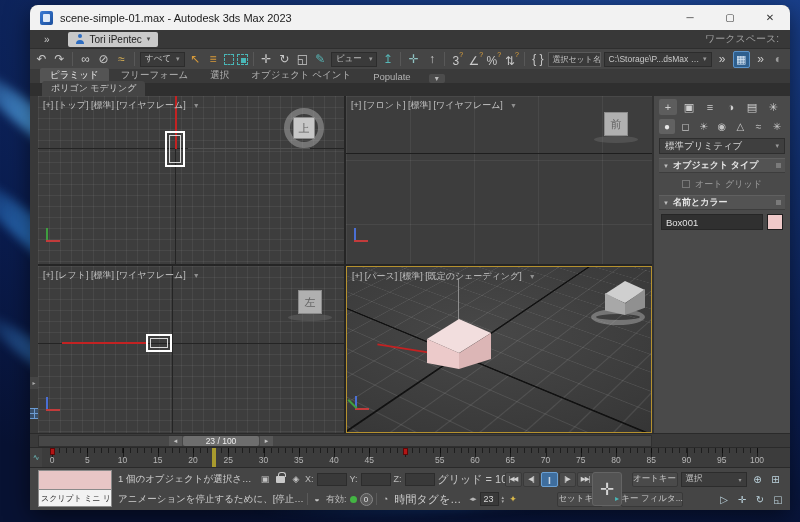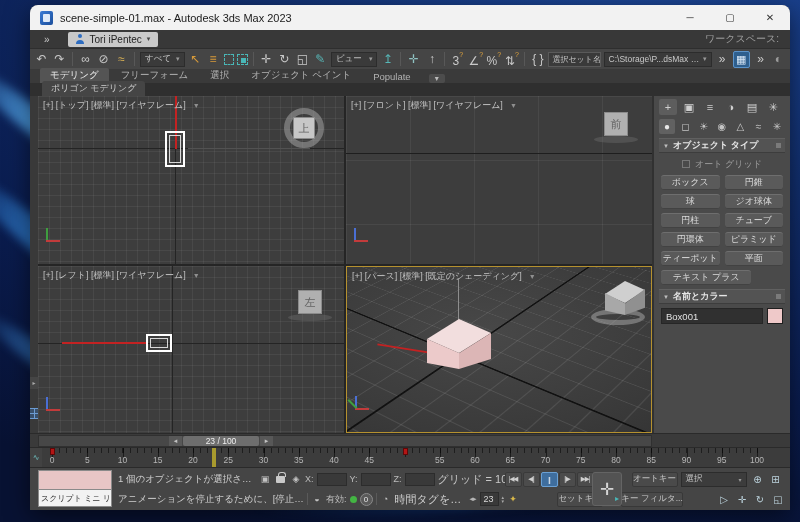--- a/index.html
+++ b/index.html
@@ -274,21 +274,21 @@
         <span class="tb-drop-label">C:\Storage\P...dsMax Project</span>
         <span class="tb-caret">▾</span>
       </div>
       <span class="tb-icon">»</span>
       <span class="tb-save">▦</span>
       <span class="tb-icon">»</span>
       <span class="tb-icon" style="color: rgb(154, 154, 154);">◐</span>
     </div>
 
   <div class="ribbon-tabs" id="ribbon-tabs">
-      <span class="r-tab active">モデリング</span>
+      <span class="r-tab active">ピラミッド</span>
       <span class="r-tab">フリーフォーム</span>
       <span class="r-tab">選択</span>
       <span class="r-tab">オブジェクト ペイント</span>
       <span class="r-tab">Populate</span>
       <span class="r-more">▾</span>
     </div>
   <div class="ribbon-strip">
     <span class="r-subtab">ポリゴン モデリング</span>
   </div>
 
@@ -380,42 +380,33 @@
         </div>
       <div class="cp-subtabs" id="cp-subtabs">
           <span class="cp-subtab active">●</span>
           <span class="cp-subtab">◻</span>
           <span class="cp-subtab">☀</span>
           <span class="cp-subtab">◉</span>
           <span class="cp-subtab">△</span>
           <span class="cp-subtab">≈</span>
           <span class="cp-subtab">✳</span>
         </div>
+      <div class="cp-drop">
+        <span>標準プリミティブ</span>
+        <span class="cap">▾</span>
+      </div>
       <div class="rollout">
         <span class="arr">▼</span>
         <span>オブジェクト タイプ</span>
         <span class="pin"></span>
       </div>
       <div class="autogrid">
         <span class="agbox"></span>
         <span class="aglabel">オート グリッド</span>
       </div>
-      <div class="obj-grid" id="obj-grid">
-          <div class="obj-btn">ボックス</div>
-          <div class="obj-btn">円錐</div>
-          <div class="obj-btn">球</div>
-          <div class="obj-btn">ジオ球体</div>
-          <div class="obj-btn">円柱</div>
-          <div class="obj-btn">チューブ</div>
-          <div class="obj-btn">円環体</div>
-          <div class="obj-btn">ピラミッド</div>
-          <div class="obj-btn">ティーポット</div>
-          <div class="obj-btn">平面</div>
-          <div class="obj-btn">テキスト プラス</div>
-        </div>
       <div class="rollout">
         <span class="arr">▼</span>
         <span>名前とカラー</span>
         <span class="pin"></span>
       </div>
       <div class="name-row">
         <div class="name-field">Box001</div>
         <div class="swatch" style="background: rgb(239, 201, 201);"></div>
       </div>
     </div>

